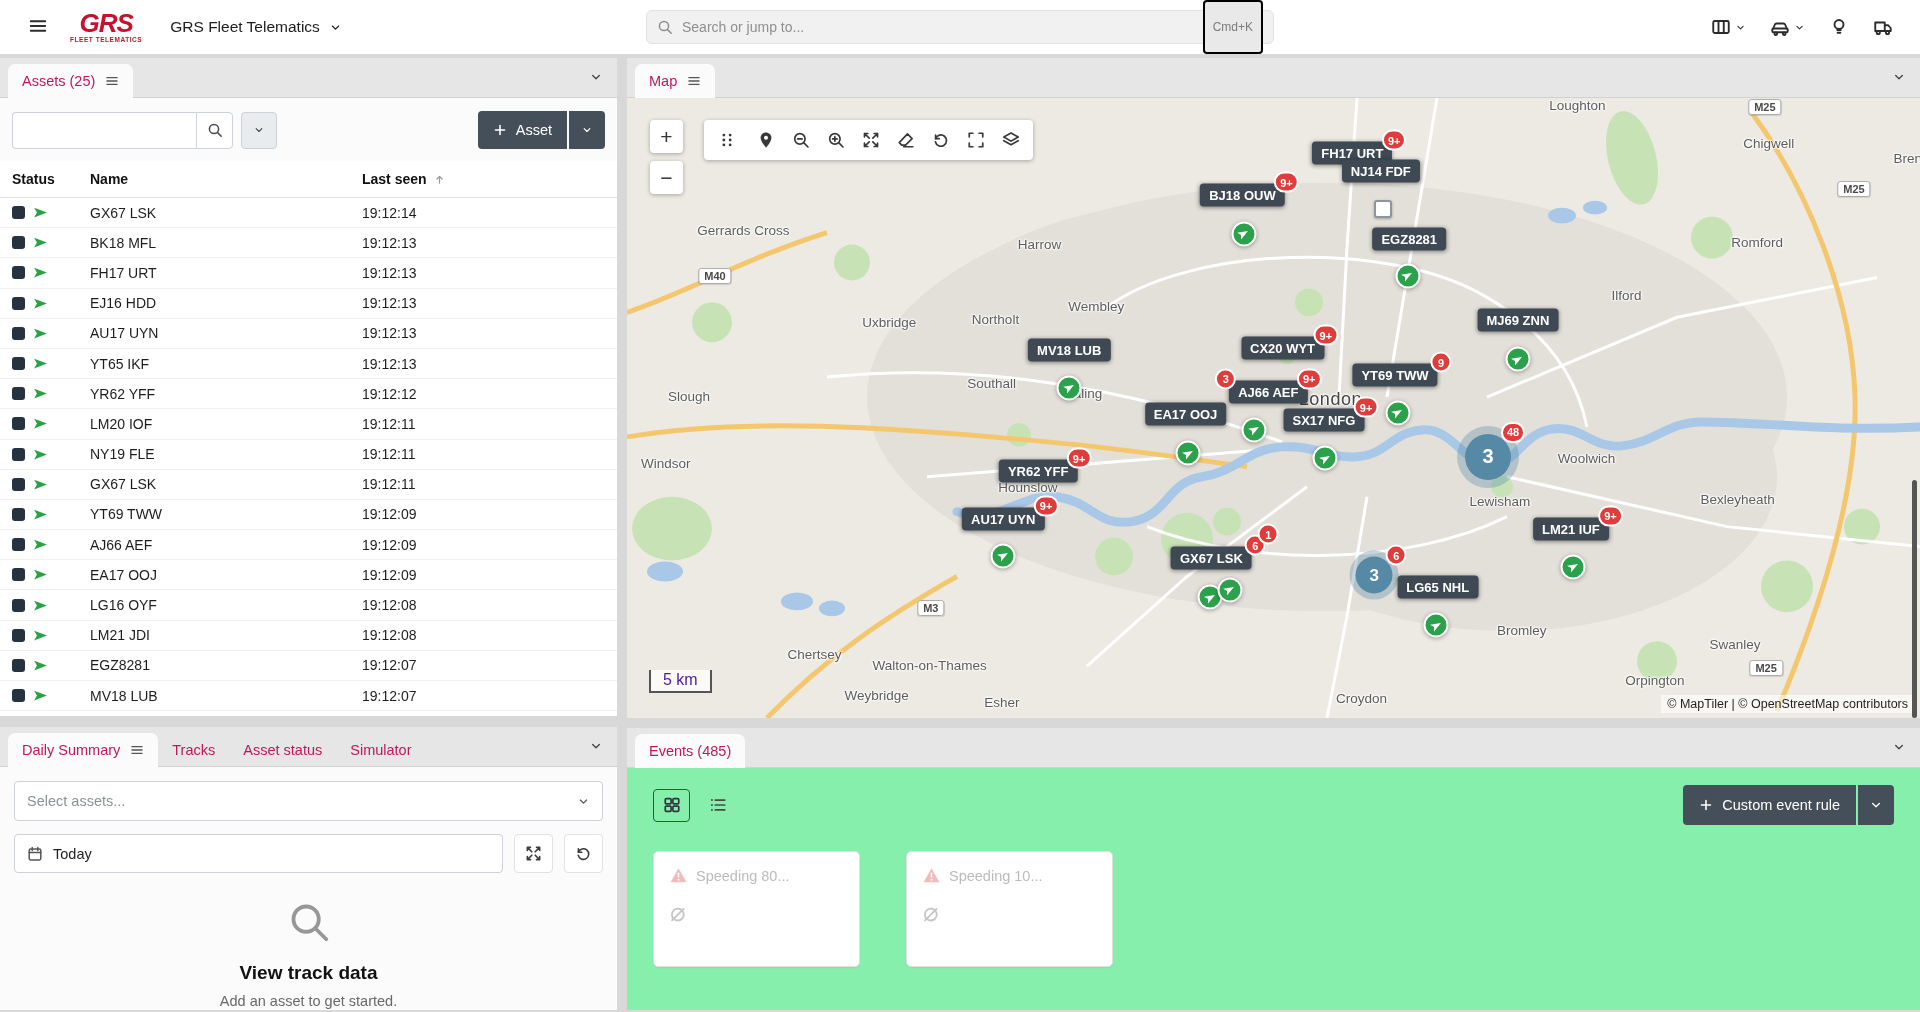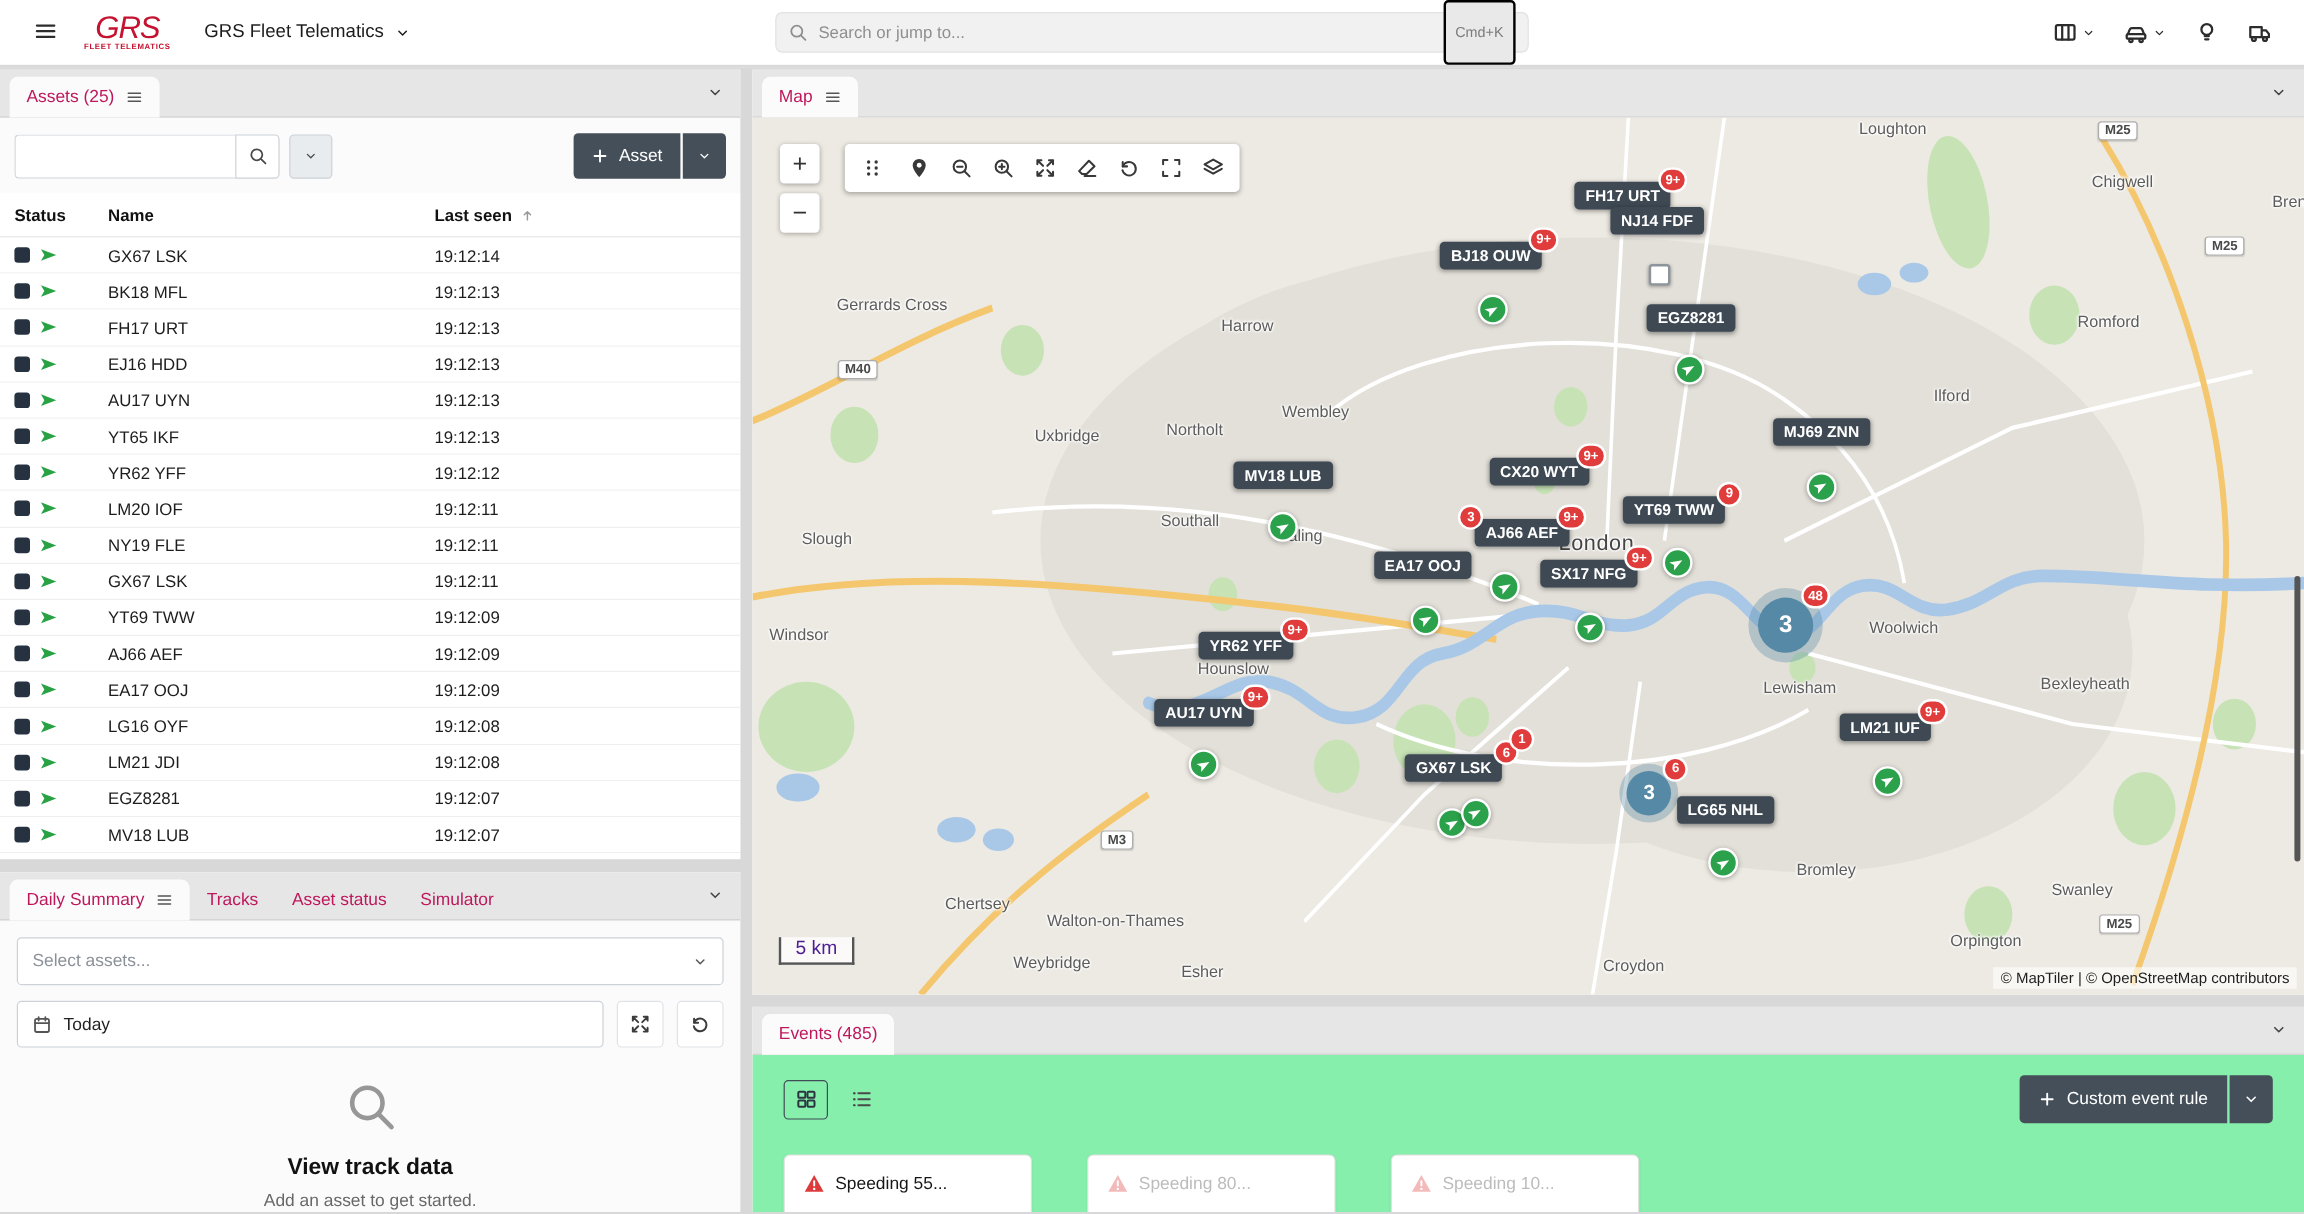--- a/index.html
+++ b/index.html
@@ -7,21 +7,21 @@
   body{font-family:"Liberation Sans",sans-serif;background:#d8d8d8;position:relative;font-size:14px;color:#1d1d1d}
   button{font-family:inherit;cursor:pointer;background:none;border:none;color:inherit}
   [data-icon]{display:inline-flex;align-items:center;justify-content:center;line-height:0}
   [data-icon] svg{width:16px;height:16px}
 
   
   .navbar{height:56px;background:#fff;border-bottom:2px solid #d9d9d9;display:flex;align-items:center;padding:0 22px;position:relative;z-index:20}
   .hamburger{padding:6px;color:#2d2d2d}
   .hamburger svg{width:20px;height:20px}
   .logo{margin-left:16px;text-align:center;line-height:1}
-  .logo-main{font-size:26px;font-weight:400;font-style:italic;color:#c41230;letter-spacing:-1px}
+  .logo-main{font-size:26px;font-weight:700;font-style:italic;color:#c41230;letter-spacing:-1px}
   .logo-sub{font-size:6.5px;font-weight:700;color:#c41230;letter-spacing:.55px;margin-top:1px}
   .workspace{display:flex;align-items:center;gap:9px;font-size:15.5px;color:#1c1c1c;margin-left:28px}
   .workspace svg{width:13px;height:13px}
   .nav-search{position:absolute;left:50%;transform:translateX(-50%);width:628px;height:34px;background:#f1f1f1;border:1px solid #e2e2e2;border-radius:6px;display:flex;align-items:center;gap:9px;padding:0 10px;color:#8f8f8f}
   .nav-search input{flex:1;border:none;background:transparent;outline:none;font-size:14px;color:#333}
   .nav-search input::placeholder{color:#8f8f8f}
   .kbd{border:2px solid #000000;background:#e9e9e9;border-radius:4px;font-size:12px;color:#7c7c7c;padding:18px 8px}
   .nav-right{margin-left:auto;display:flex;align-items:center;gap:14px;color:#2c2c2c}
   .nav-ib{display:flex;align-items:center;gap:4px;padding:5px}
   .nav-ib svg{width:20px;height:20px}
@@ -74,21 +74,21 @@
   .date-input{flex:1;height:39px;border:1px solid #ccd2d8;border-radius:4px;background:#fff;display:flex;align-items:center;gap:10px;padding:0 12px;font-size:14.5px;color:#222}
   .date-input svg{width:16px;height:16px;color:#555}
   .sq-btn{width:39px;height:39px;border:1px solid #dfe3e7;border-radius:4px;background:#fff;color:#3c3c3c;display:flex;align-items:center;justify-content:center;flex:none}
   .sq-btn svg{width:17px;height:17px}
   .empty{text-align:center;margin-top:26px}
   .empty-ic svg{width:46px;height:46px}
   .empty h3{font-size:19px;color:#111;margin-top:14px;font-weight:700}
   .empty p{font-size:14.5px;color:#686868;margin-top:9px}
 
   
-  .map-panel{height:771px}
+  .map-panel{height:660px}
   .map-body{position:relative;flex:1;overflow:hidden;background:#ece9e2}
   .map-svg{position:absolute;inset:0;width:100%;height:100%}
   .overlay{position:absolute;inset:0}
   .place{position:absolute;transform:translate(-50%,-50%);font-size:13.5px;color:#5c5c5c;white-space:nowrap;z-index:1;text-shadow:0 1px 2px #fff,0 -1px 2px #fff,1px 0 2px #fff,-1px 0 2px #fff}
   .place.lg{font-size:18px;color:#454545;letter-spacing:.5px}
   .rbadge{position:absolute;transform:translate(-50%,-50%);font-size:11px;font-weight:700;color:#4a4a4a;background:#fff;border:1px solid #adadad;border-radius:3px;padding:1px 5px;z-index:1;box-shadow:0 1px 1px rgba(0,0,0,.12)}
   .vdot{position:absolute;width:25px;height:25px;border-radius:50%;background:#2ba14b;border:2.5px solid #fff;box-shadow:0 1px 4px rgba(0,0,0,.35);transform:translate(-50%,-50%);display:flex;align-items:center;justify-content:center;z-index:2}
   .vdot .da{color:#fff;transform:rotate(-30deg)}
   .vdot svg{width:12px;height:12px}
   .idle{position:absolute;width:18px;height:18px;background:#fff;border:2px solid #8d949b;border-radius:3px;transform:translate(-50%,-50%);box-shadow:0 1px 3px rgba(0,0,0,.3);z-index:2}
@@ -911,36 +911,20 @@
             <button class="btn-dark rule-dd">
                 <span data-icon="chevron">
                   <svg viewBox="0 0 16 16" fill="none" stroke="currentColor" stroke-width="1.5" stroke-linecap="round" stroke-linejoin="round">
                     <path d="M4.2 6.2 8 10l3.8-3.8"></path>
                   </svg>
                 </span>
               </button>
           </div>
         </div>
         <div class="cards" id="event-cards">
-            <div class="card">
-              <div class="card-title">
-                <span data-icon="warning">
-                  <svg viewBox="0 0 16 16">
-                    <path d="M8 1.1 15.4 14.3H.6Z" fill="#dd3b3b"></path>
-                    <rect x="7.25" y="5.2" width="1.5" height="4.8" rx="0.75" fill="#fff"></rect>
-                    <circle cx="8" cy="12" r="0.95" fill="#fff"></circle>
-                  </svg>
-                </span>
-                <span>Speeding 55...</span>
-              </div>
-              <div class="card-count">
-                <span class="count">485</span>
-                <span class="cbadge">2</span>
-              </div>
-            </div>
             <div class="card inactive">
               <div class="card-title">
                 <span data-icon="warning">
                   <svg viewBox="0 0 16 16">
                     <path d="M8 1.1 15.4 14.3H.6Z" fill="#dd3b3b"></path>
                     <rect x="7.25" y="5.2" width="1.5" height="4.8" rx="0.75" fill="#fff"></rect>
                     <circle cx="8" cy="12" r="0.95" fill="#fff"></circle>
                   </svg>
                 </span>
                 <span>Speeding 80...</span>

